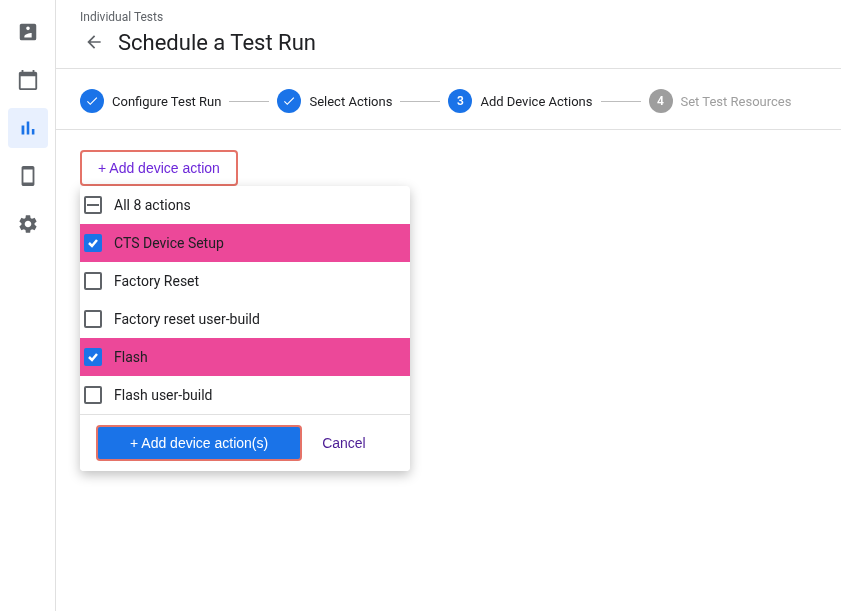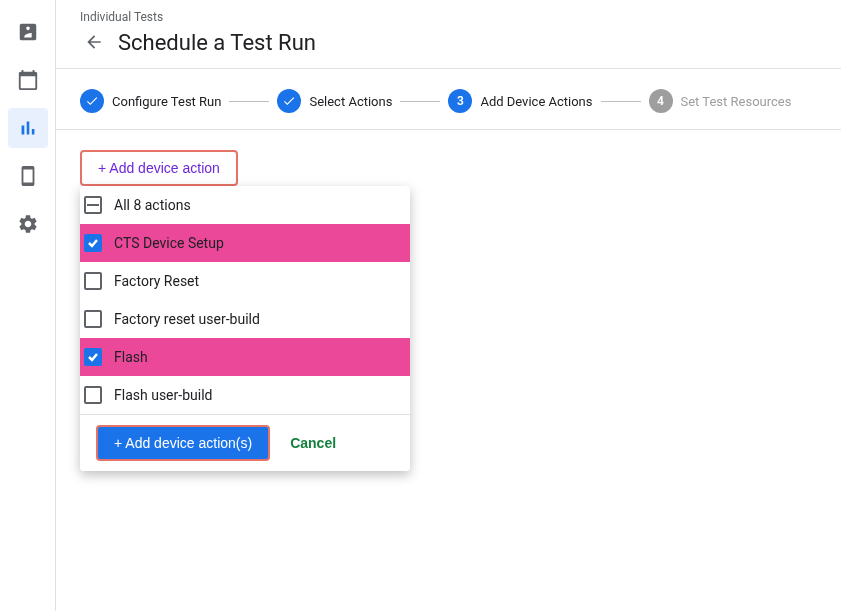--- a/index.html
+++ b/index.html
@@ -220,36 +220,36 @@
     
     .dropdown-footer {
       display: flex;
       align-items: center;
       padding: 10px 16px;
       gap: 12px;
       border-top: 1px solid #e0e0e0;
       background: #fff;
     }
     .add-actions-btn {
-      padding: 8px 16px;
+      padding: 8px 32px;
       background: #1a73e8;
       color: #fff;
       border: 2px solid #e57368;
       border-radius: 4px;
       font-size: 14px;
       font-weight: 500;
       cursor: pointer;
     }
     .cancel-btn {
       padding: 8px 8px;
       background: transparent;
-      color: #15803d;
+      color: #4c1d95;
       border: none;
       font-size: 14px;
-      font-weight: 700;
+      font-weight: 400;
       cursor: pointer;
     }
 
     
     .check-svg {
       width: 12px;
       height: 12px;
       stroke: #fff;
       stroke-width: 2.5;
       fill: none;

